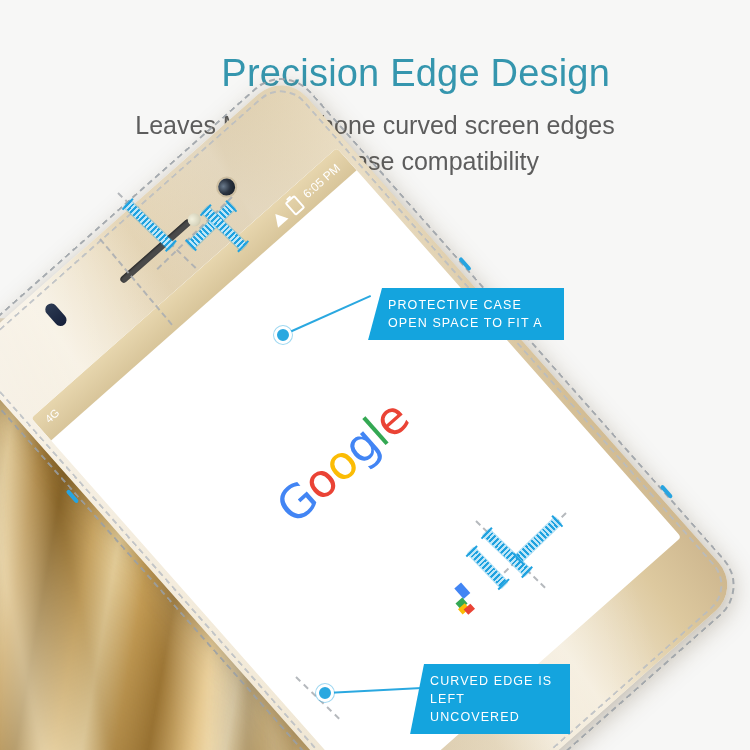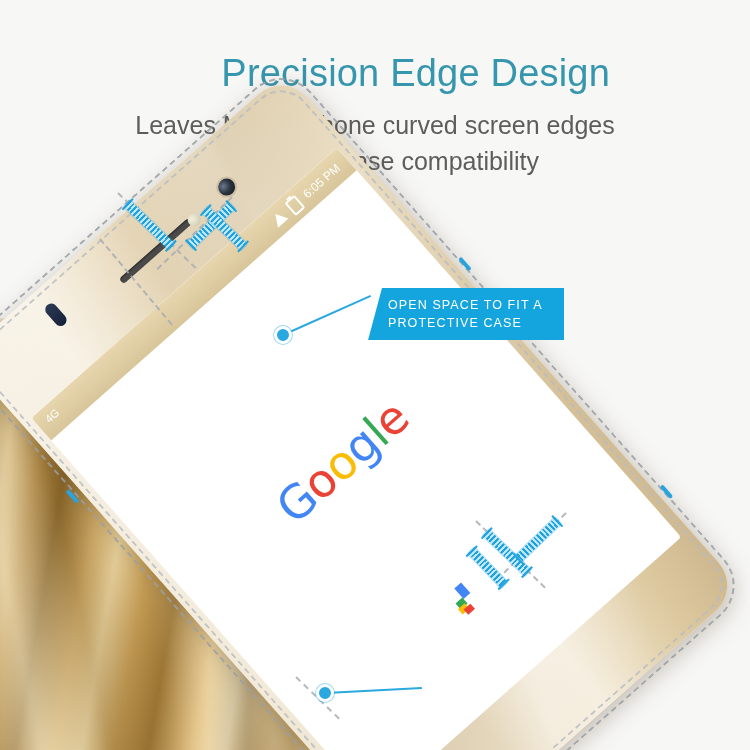--- a/index.html
+++ b/index.html
@@ -267,21 +267,25 @@
     <div class="bar" style="width:48px;"></div>
       <div class="cap" style="left:0;"></div>
       <div class="cap" style="left:46px;"></div>
   </div>
 
   <div class="dashline" style="left:296px;top:676px;width:60px;transform:rotate(44deg);"></div>
 
   <div class="leader" style="left:283px;top:334px;width:96px;transform:rotate(-24deg);"></div>
   <div class="dot" style="left:274px;top:326px;"></div>
   <div class="callout" style="left:368px;top:288px;width:196px;box-sizing:border-box;">
+    <div>PROTECTIVE CASE</div>
     <div>OPEN SPACE TO FIT A</div>
-    <div>PROTECTIVE CASE</div>
   </div>
 
   <div class="leader" style="left:326px;top:692px;width:96px;transform:rotate(-3deg);"></div>
   <div class="dot" style="left:316px;top:684px;"></div>
+  <div class="callout" style="left:410px;top:664px;width:160px;box-sizing:border-box;">
+    <div>CURVED EDGE IS</div>
+    <div>LEFT UNCOVERED</div>
+  </div>
 
 
 </div>
 
 </body></html>

